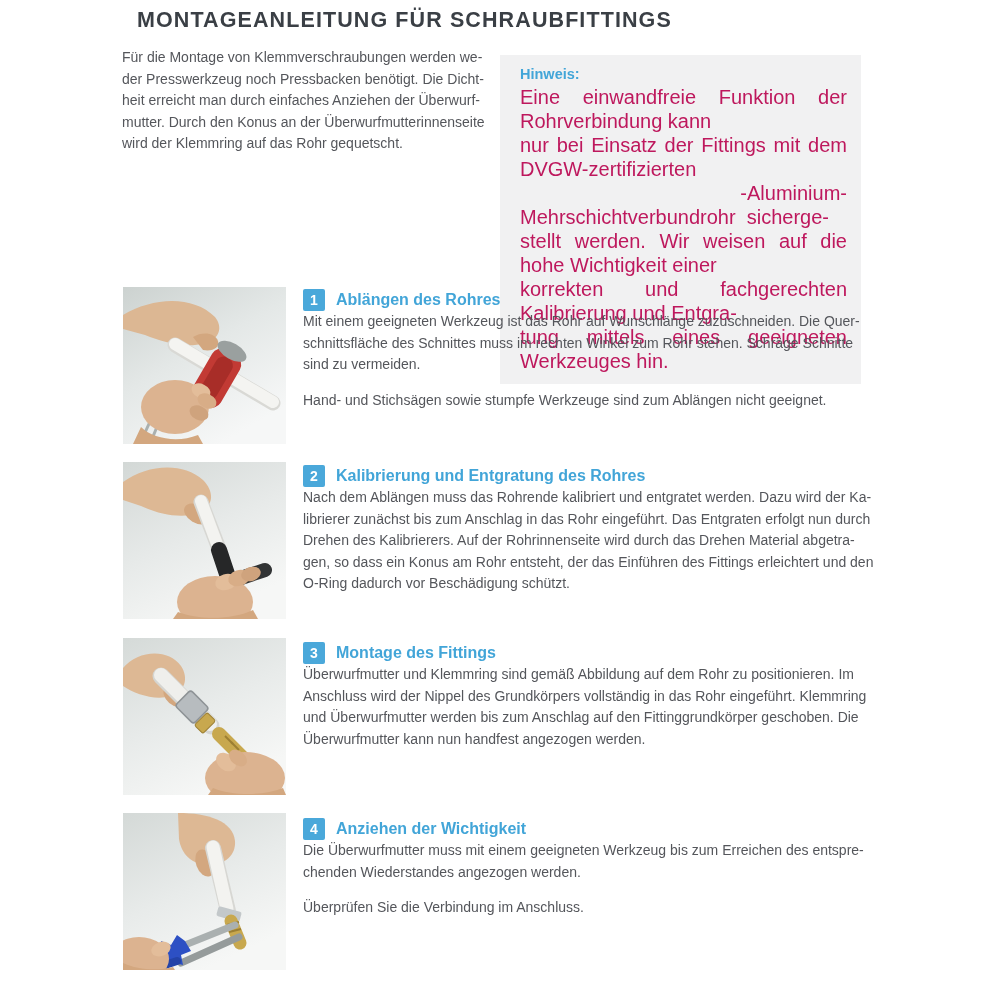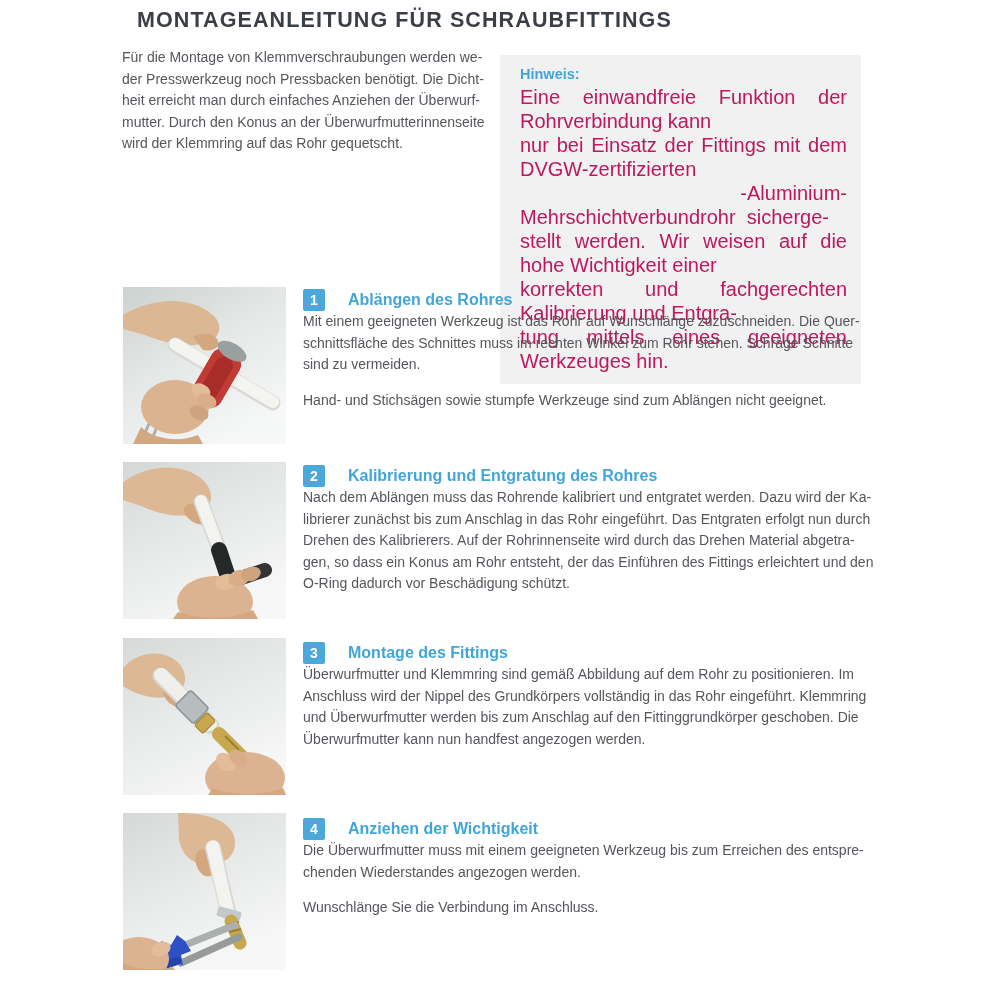--- a/index.html
+++ b/index.html
@@ -68,21 +68,20 @@
     font-size: 14px;
     font-weight: 700;
     display: flex; align-items: center; justify-content: center;
     flex: 0 0 auto;
   }
   .step-title {
     font-size: 16px;
     font-weight: 700;
     color: #42a5d8;
     white-space: nowrap;
-    margin-left: 12px;
   }
   .step-body {
     margin-top: 0;
     font-size: 14px;
     line-height: 21.5px;
     white-space: pre-line;
     text-align: justify;
     color: #54565b;
   }
   .step-body2 {
@@ -288,16 +287,16 @@
     </svg>
   </div>
 
   <div class="step" style="top:818px">
     <div class="step-header">
       <div class="step-badge">4</div>
       <div class="step-title">Anziehen der Wichtigkeit</div>
     </div>
     <div class="step-body">Die Überwurfmutter muss mit einem geeigneten Werkzeug bis zum Erreichen des entspre-
 chenden Wiederstandes angezogen werden.</div>
-    <div class="step-body2">Wunschlänge Sie die Verbindung im Anschluss.</div>
+    <div class="step-body2">Überprüfen Sie die Verbindung im Anschluss.</div>
   </div>
 
 </div>
 
 </body></html>

